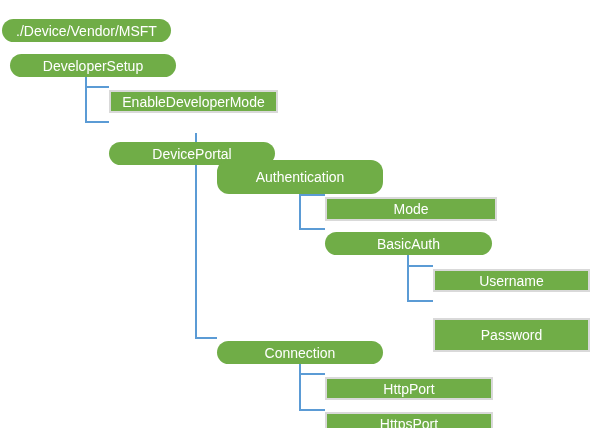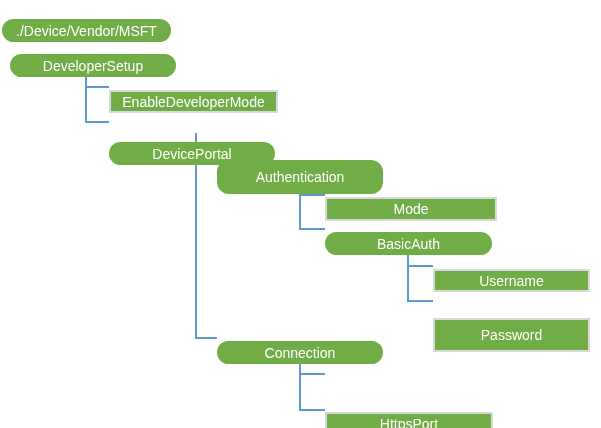--- a/index.html
+++ b/index.html
@@ -77,16 +77,17 @@
   <div class="node rect" style="left:325px;top:183px;width:172px;height:24px">Mode</div>
 
   <div class="node pill" style="left:325px;top:218px;width:167px;height:23px">BasicAuth</div>
 
   <div class="node rect" style="left:433px;top:255px;width:157px;height:23px">Username</div>
 
   <div class="node rect" style="left:433px;top:304px;width:157px;height:34px">Password</div>
 
   <div class="node pill" style="left:217px;top:327px;width:166px;height:23px">Connection</div>
 
+  <div class="node rect" style="left:325px;top:363px;width:168px;height:23px">HttpPort</div>
 
   <div class="node rect" style="left:325px;top:398px;width:168px;height:24px">HttpsPort</div>
 
 </div>
 
 </body></html>

